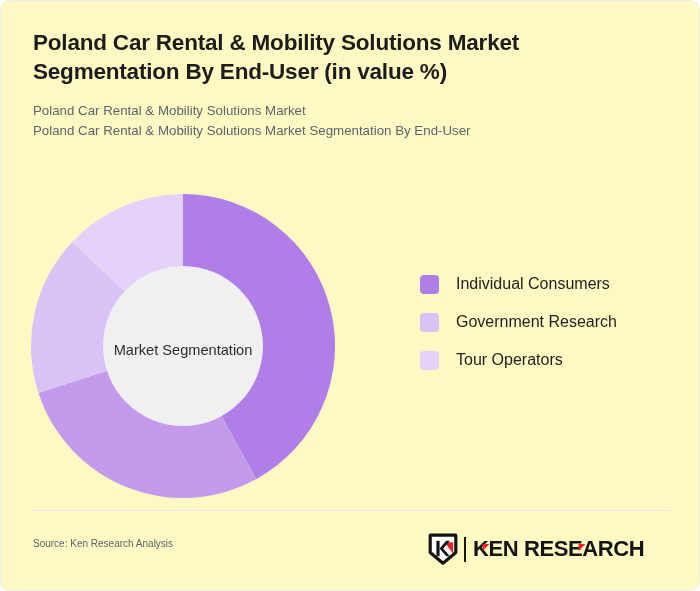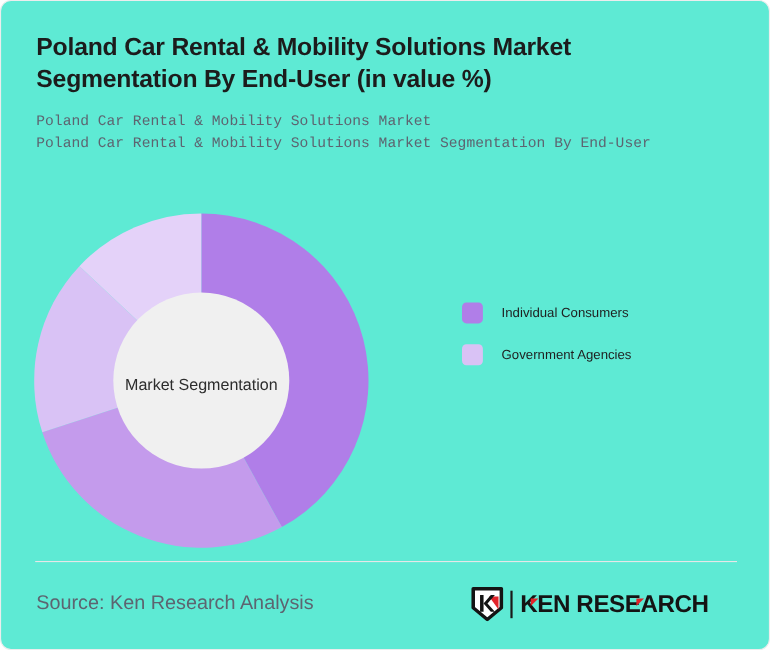--- a/index.html
+++ b/index.html
@@ -8,21 +8,21 @@
     background: #ffffff;
   }
   body {
     font-family: "Liberation Sans", sans-serif;
   }
   .card {
     position: relative;
     width: 700px;
     height: 591px;
     box-sizing: border-box;
-    background: #5eead4;
+    background: #fef9c3;
     border: 1px solid #eceded;
     border-radius: 10px;
     overflow: hidden;
   }
 
   
   .header {
     position: absolute;
     left: 32px;
     top: 28px;
@@ -31,21 +31,20 @@
   .title {
     font-size: 22.5px;
     font-weight: bold;
     color: #1c1c1c;
     line-height: 1.28;
     letter-spacing: -0.2px;
     margin: 0;
   }
   .subtitle-block {
     margin-top: 14px;
-    font-family: Liberation Mono, monospace;
   }
   .subtitle {
     font-size: 13.3px;
     color: #5d6470;
     line-height: 1.52;
     margin: 0;
   }
 
   
   .chart-area {
@@ -84,39 +83,39 @@
     height: 38px;
   }
   .legend-swatch {
     width: 19px;
     height: 19px;
     border-radius: 4px;
     flex: 0 0 auto;
   }
   .legend-label {
     margin-left: 17px;
-    font-size: 12px;
+    font-size: 16px;
     color: #1f1f1f;
     white-space: nowrap;
   }
 
   
   .divider {
     position: absolute;
     left: 31px;
     top: 509px;
     width: 638px;
     height: 1px;
     background: #e6e7e8;
   }
   .source {
     position: absolute;
     left: 32px;
     top: 537px;
-    font-size: 18px;
+    font-size: 10px;
     color: #5d6470;
   }
   .brand {
     position: absolute;
     right: 30px;
     top: 528px;
     display: flex;
     align-items: center;
     height: 40px;
   }
@@ -161,21 +160,25 @@
       </svg>
     </div>
 
     <div class="legend" id="legend">
         <div class="legend-item">
           <span class="legend-swatch" style="background: rgb(176, 126, 232);"></span>
           <span class="legend-label">Individual Consumers</span>
         </div>
         <div class="legend-item">
           <span class="legend-swatch" style="background: rgb(217, 194, 245);"></span>
-          <span class="legend-label">Government Agencies</span>
+          <span class="legend-label">Government Research</span>
+        </div>
+        <div class="legend-item">
+          <span class="legend-swatch" style="background: rgb(228, 210, 249);"></span>
+          <span class="legend-label">Tour Operators</span>
         </div>
       </div>
   </div>
 
   <div class="divider"></div>
   <div class="source">Source: Ken Research Analysis</div>
 
   <div class="brand">
     <svg class="brand-mark" width="30" height="32" viewBox="0 0 30 32">
       <path d="M2.2 2.2 H27.8 V19.5 L15 30.2 L2.2 19.5 Z" fill="#ffffff" stroke="#141414" stroke-width="3.2" stroke-linejoin="round"></path>

